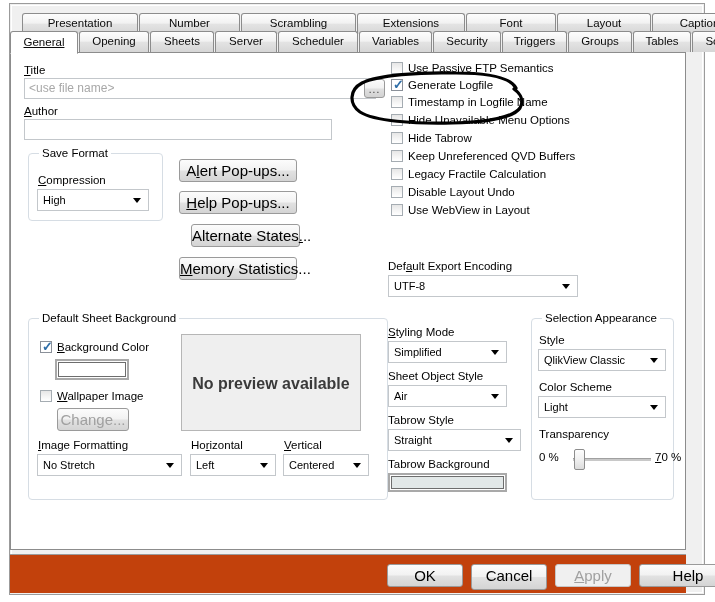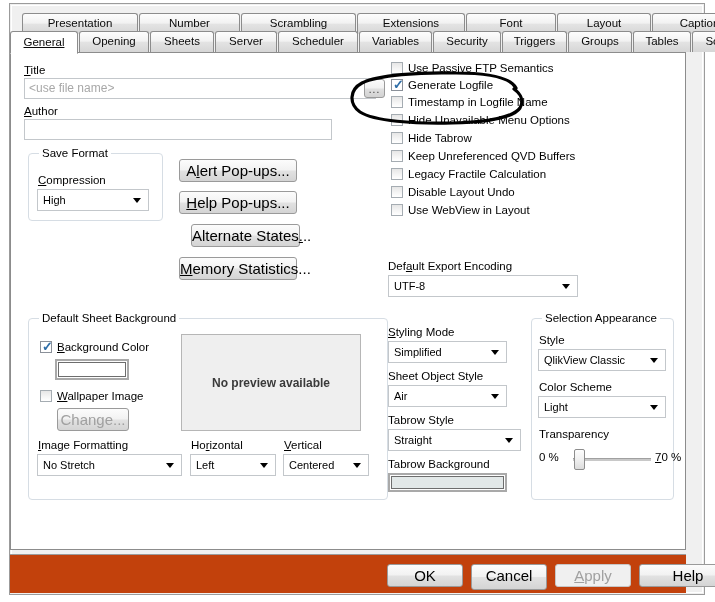--- a/index.html
+++ b/index.html
@@ -218,21 +218,21 @@
     line-height: 14px;
   }
 
   
   .preview {
     position: absolute;
     box-sizing: border-box;
     background: #efefef;
     border: 1px solid #b6b6b6;
     text-align: center;
-    font-size: 12px;
+    font-size: 16px;
     font-weight: bold;
     color: #3a3a3a;
   }
 
   
   .swatch {
     position: absolute;
     box-sizing: border-box;
     border: 2px solid #a9a9a9;
     background: #fdfdfd;

